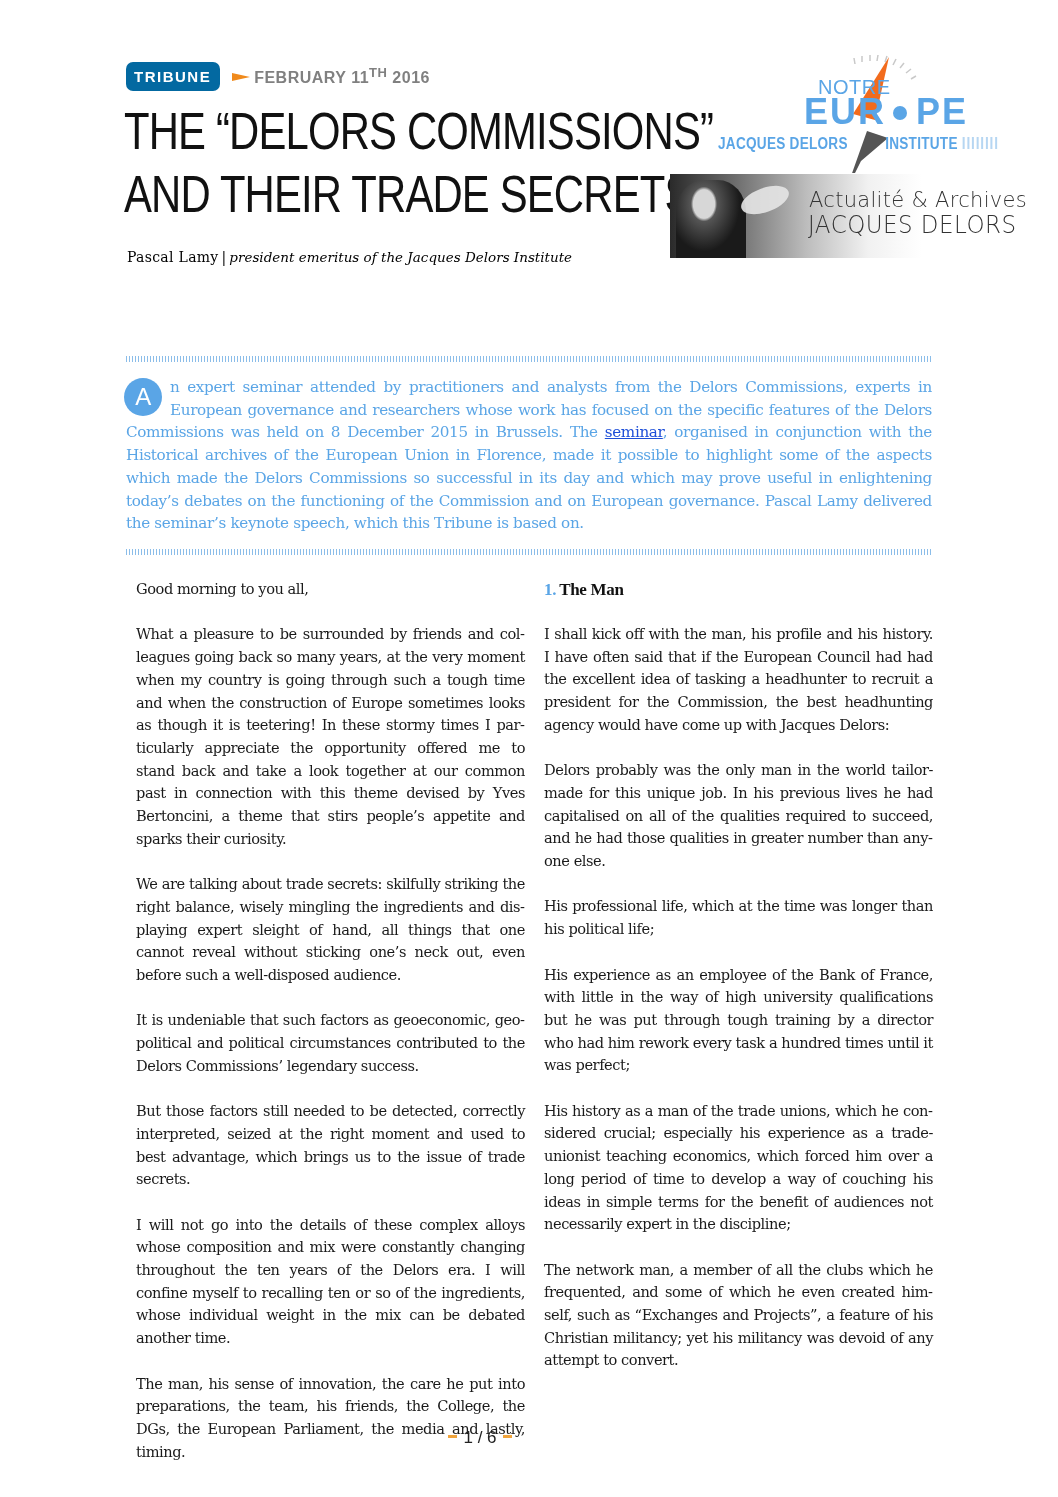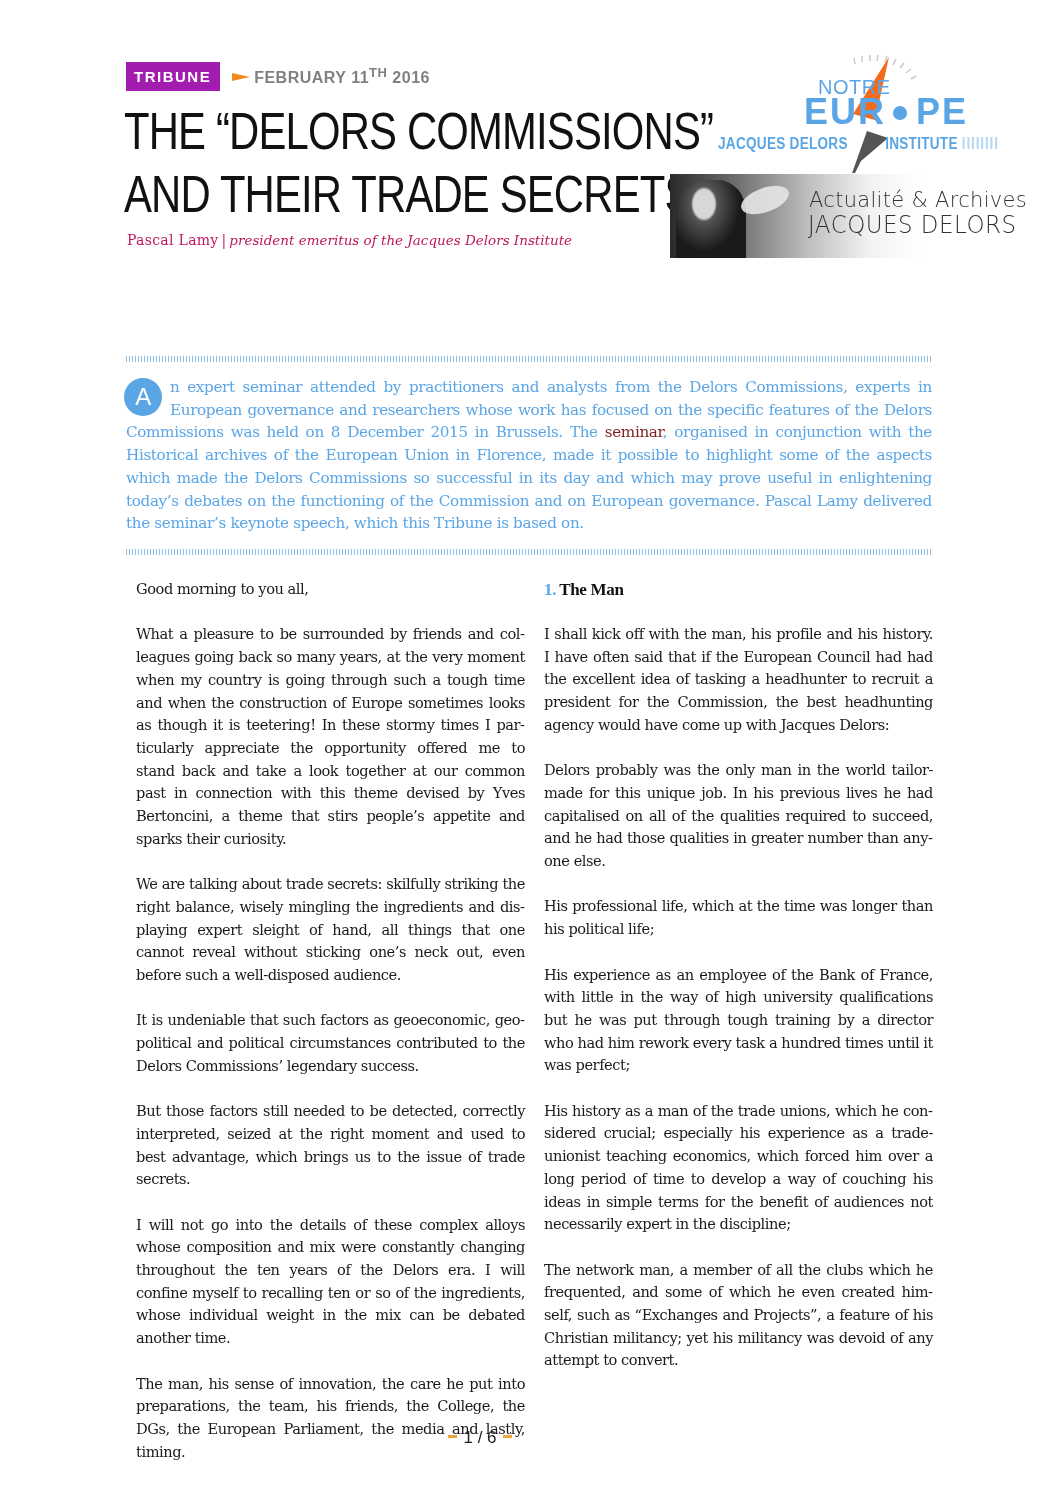--- a/index.html
+++ b/index.html
@@ -1,27 +1,27 @@
 <!DOCTYPE html>
 <html><head>
 <meta charset="utf-8">
 <style>
   html, body { margin: 0; padding: 0; background: #ffffff; }
   body { width: 1058px; height: 1497px; position: relative; overflow: hidden; }
 
   .header-tag { position: absolute; left: 126px; top: 62px; height: 29px; display: flex; align-items: center; }
-  .tribune-badge { background: #a21caf; color: #fff; font-family: "Liberation Sans", sans-serif; font-weight: bold; font-size: 15px; letter-spacing: 1.5px; padding: 6px 9px 5px 8px; line-height: 18px; }
+  .tribune-badge { background: #0369a1; color: #fff; font-family: "Liberation Sans", sans-serif; font-weight: bold; font-size: 15px; letter-spacing: 1.5px; padding: 6px 9px 5px 8px; line-height: 18px; border-radius: 7px; }
   .arrow-icon { display: inline-block; margin-left: 12px; width: 0; height: 0; border-top: 4px solid transparent; border-bottom: 4px solid transparent; border-left: 18px solid #f08a1c; }
   .date { margin-left: 4px; font-family: "Liberation Sans", sans-serif; font-weight: bold; color: #808080; font-size: 16px; letter-spacing: 0.5px; }
   .date sup { font-size: 13px; }
 
   .title { position: absolute; left: 124px; top: 100px; width: 560px; font-family: "Liberation Sans", sans-serif; font-size: 51px; line-height: 63px; color: #111; letter-spacing: -1px; transform: scaleX(0.82); transform-origin: left top; white-space: nowrap; }
   .title div { margin: 0; }
 
-  .byline { position: absolute; left: 127px; top: 232px; font-family: "DejaVu Serif", serif; font-size: 14px; color: #be185d; text-align: center; }
+  .byline { position: absolute; left: 127px; top: 249px; font-family: "DejaVu Serif", serif; font-size: 14px; color: #000000; text-align: center; }
   .byline .name { letter-spacing: 0.3px; }
   .byline .sep { margin: 0 3px; }
   .byline .role { font-style: italic; font-size: 13.5px; }
 
   
   .logo { position: absolute; left: 700px; top: 48px; width: 310px; height: 125px; }
   .logo .notre { position: absolute; left: 118px; top: 28px; font-family: "Liberation Sans", sans-serif; font-weight: normal; font-size: 20px; color: #5aa5e6; letter-spacing: 0.5px; }
   .logo .europe { position: absolute; left: 104px; top: 43px; font-family: "Liberation Sans", sans-serif; font-weight: bold; font-size: 36px; color: #5aa5e6; letter-spacing: 2px; }
   .logo .europe .dot { display: inline-block; width: 14px; height: 14px; border-radius: 50%; background: #5aa5e6; margin: 0 9px 0 7px; vertical-align: 4px; }
   .logo .inst { position: absolute; left: 18px; top: 87px; font-family: "Liberation Sans", sans-serif; font-weight: bold; font-size: 16px; color: #5aa5e6; transform: scaleX(0.85); transform-origin: left top; white-space: nowrap; letter-spacing: 0.3px; }
@@ -33,21 +33,21 @@
   .banner .hands { position: absolute; left: 70px; top: 14px; width: 50px; height: 24px; background: #e5e5e5; border-radius: 50%; opacity: 0.9; transform: rotate(-20deg); }
   .banner .l1 { position: absolute; left: 139px; top: 14px; font-family: "DejaVu Sans", sans-serif; font-weight: 200; font-size: 21px; color: #333; letter-spacing: 0.3px; }
   .banner .l2 { position: absolute; left: 138px; top: 36px; font-family: "DejaVu Sans", sans-serif; font-size: 25px; color: #333; font-weight: 200; letter-spacing: 0.5px; transform: scaleX(0.92); transform-origin: left top; white-space: nowrap; }
 
   .rule { position: absolute; left: 126px; width: 806px; height: 6px; background: repeating-linear-gradient(90deg, #8bbde9 0 1px, transparent 1px 3px); }
   .rule.top { top: 356px; }
   .rule.bottom { top: 549px; }
 
   .intro { position: absolute; left: 126px; top: 376px; width: 806px; font-family: "DejaVu Serif", serif; font-size: 15.2px; line-height: 22.7px; color: #5aa5e6; text-align: justify; letter-spacing: -0.35px; }
   .dropcap { float: left; width: 38px; height: 38px; border-radius: 50%; background: #5aa5e6; color: #fff; font-family: "Liberation Sans", sans-serif; font-size: 24px; line-height: 38px; text-align: center; margin: 2px 8px 0 -2px; }
-  .intro .link { color: #7f1d1d; cursor: pointer; }
+  .intro .link { text-decoration: underline; color: #1d4ed8; cursor: pointer; }
 
   .col { position: absolute; top: 578px; width: 389px; font-family: "DejaVu Serif", serif; font-size: 14.6px; line-height: 22.7px; color: #1a1a1a; text-align: justify; letter-spacing: -0.45px; hyphens: manual; }
   .col.left { left: 136px; }
   .col.right { left: 544px; }
   .col p { margin: 0 0 22.7px 0; }
   .section-head { font-family: Liberation Serif, serif; font-weight: bold; font-size: 17px; line-height: 24px; margin: 0 0 21px 0; letter-spacing: -0.3px; }
   .section-head .num { color: #5aa5e6; margin-right: 3px; }
   .section-head .txt { color: #111; }
 
   .pager { position: absolute; left: 12px; width: 936px; top: 1428px; text-align: center; font-family: "Liberation Sans", sans-serif; font-size: 17px; color: #222; }

